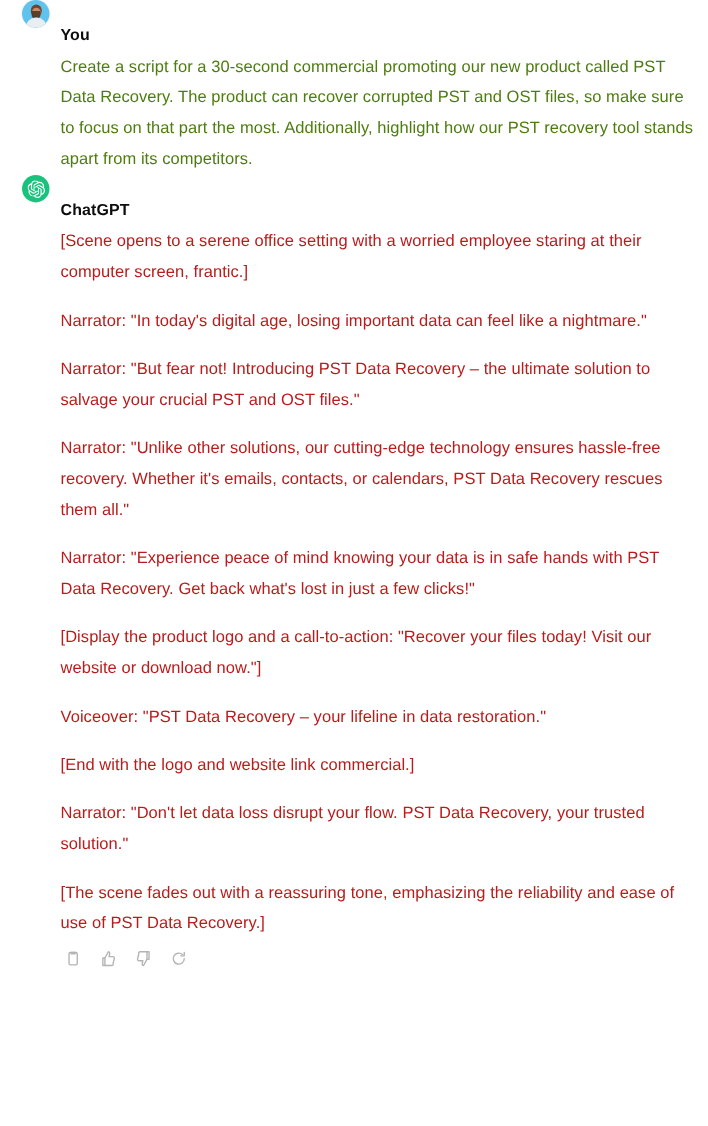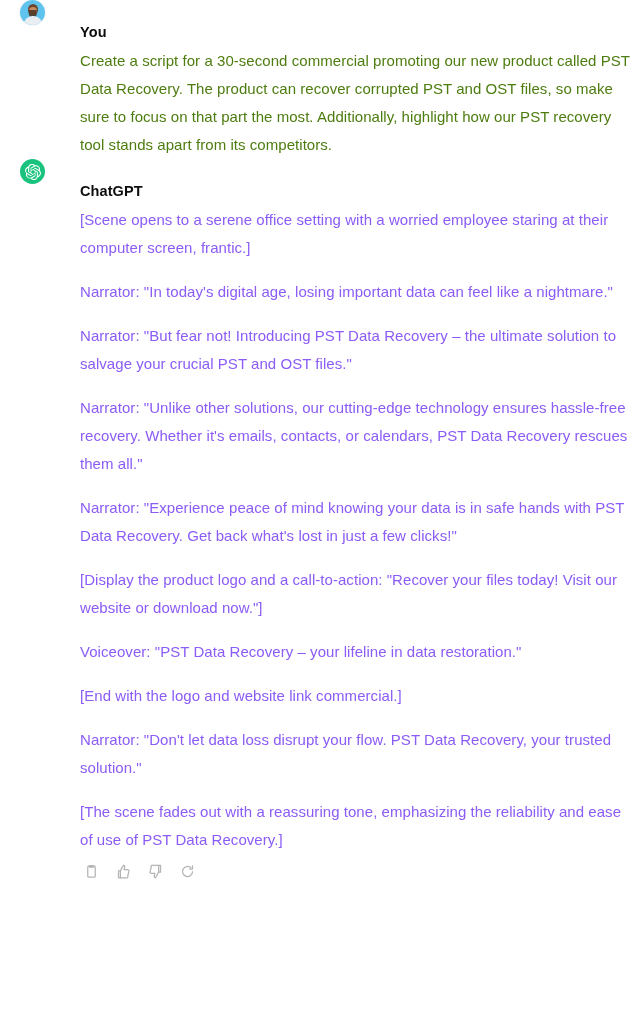--- a/index.html
+++ b/index.html
@@ -16,21 +16,21 @@
   }
 
   .conversation {
     width: 644px;
     padding: 0;
   }
 
   
   .message {
     position: relative;
-    padding-left: 80px;
+    padding-left: 55px;
     padding-right: 10px;
   }
   .message.user-message { padding-top: 20px; }
   .message.assistant-message { padding-top: 20px; }
 
   .avatar-wrap {
     position: absolute;
     left: 20px;
     top: 0;
     width: 25px;
@@ -107,21 +107,21 @@
     color: #0d0d0d;
     line-height: 25px;
     margin: 0 0 2px 0;
     letter-spacing: 0.1px;
   }
 
   .msg-body p {
     margin: 0 0 16px 0;
     font-size: 15px;
     line-height: 28px;
-    color: #8b5cf6;
+    color: #b91c1c;
     letter-spacing: 0.05px;
   }
   .msg-body p:last-child { margin-bottom: 0; }
 
   .user-message .msg-body p {
     color: #4d7c0f;
     margin-bottom: 0;
   }
 
   

